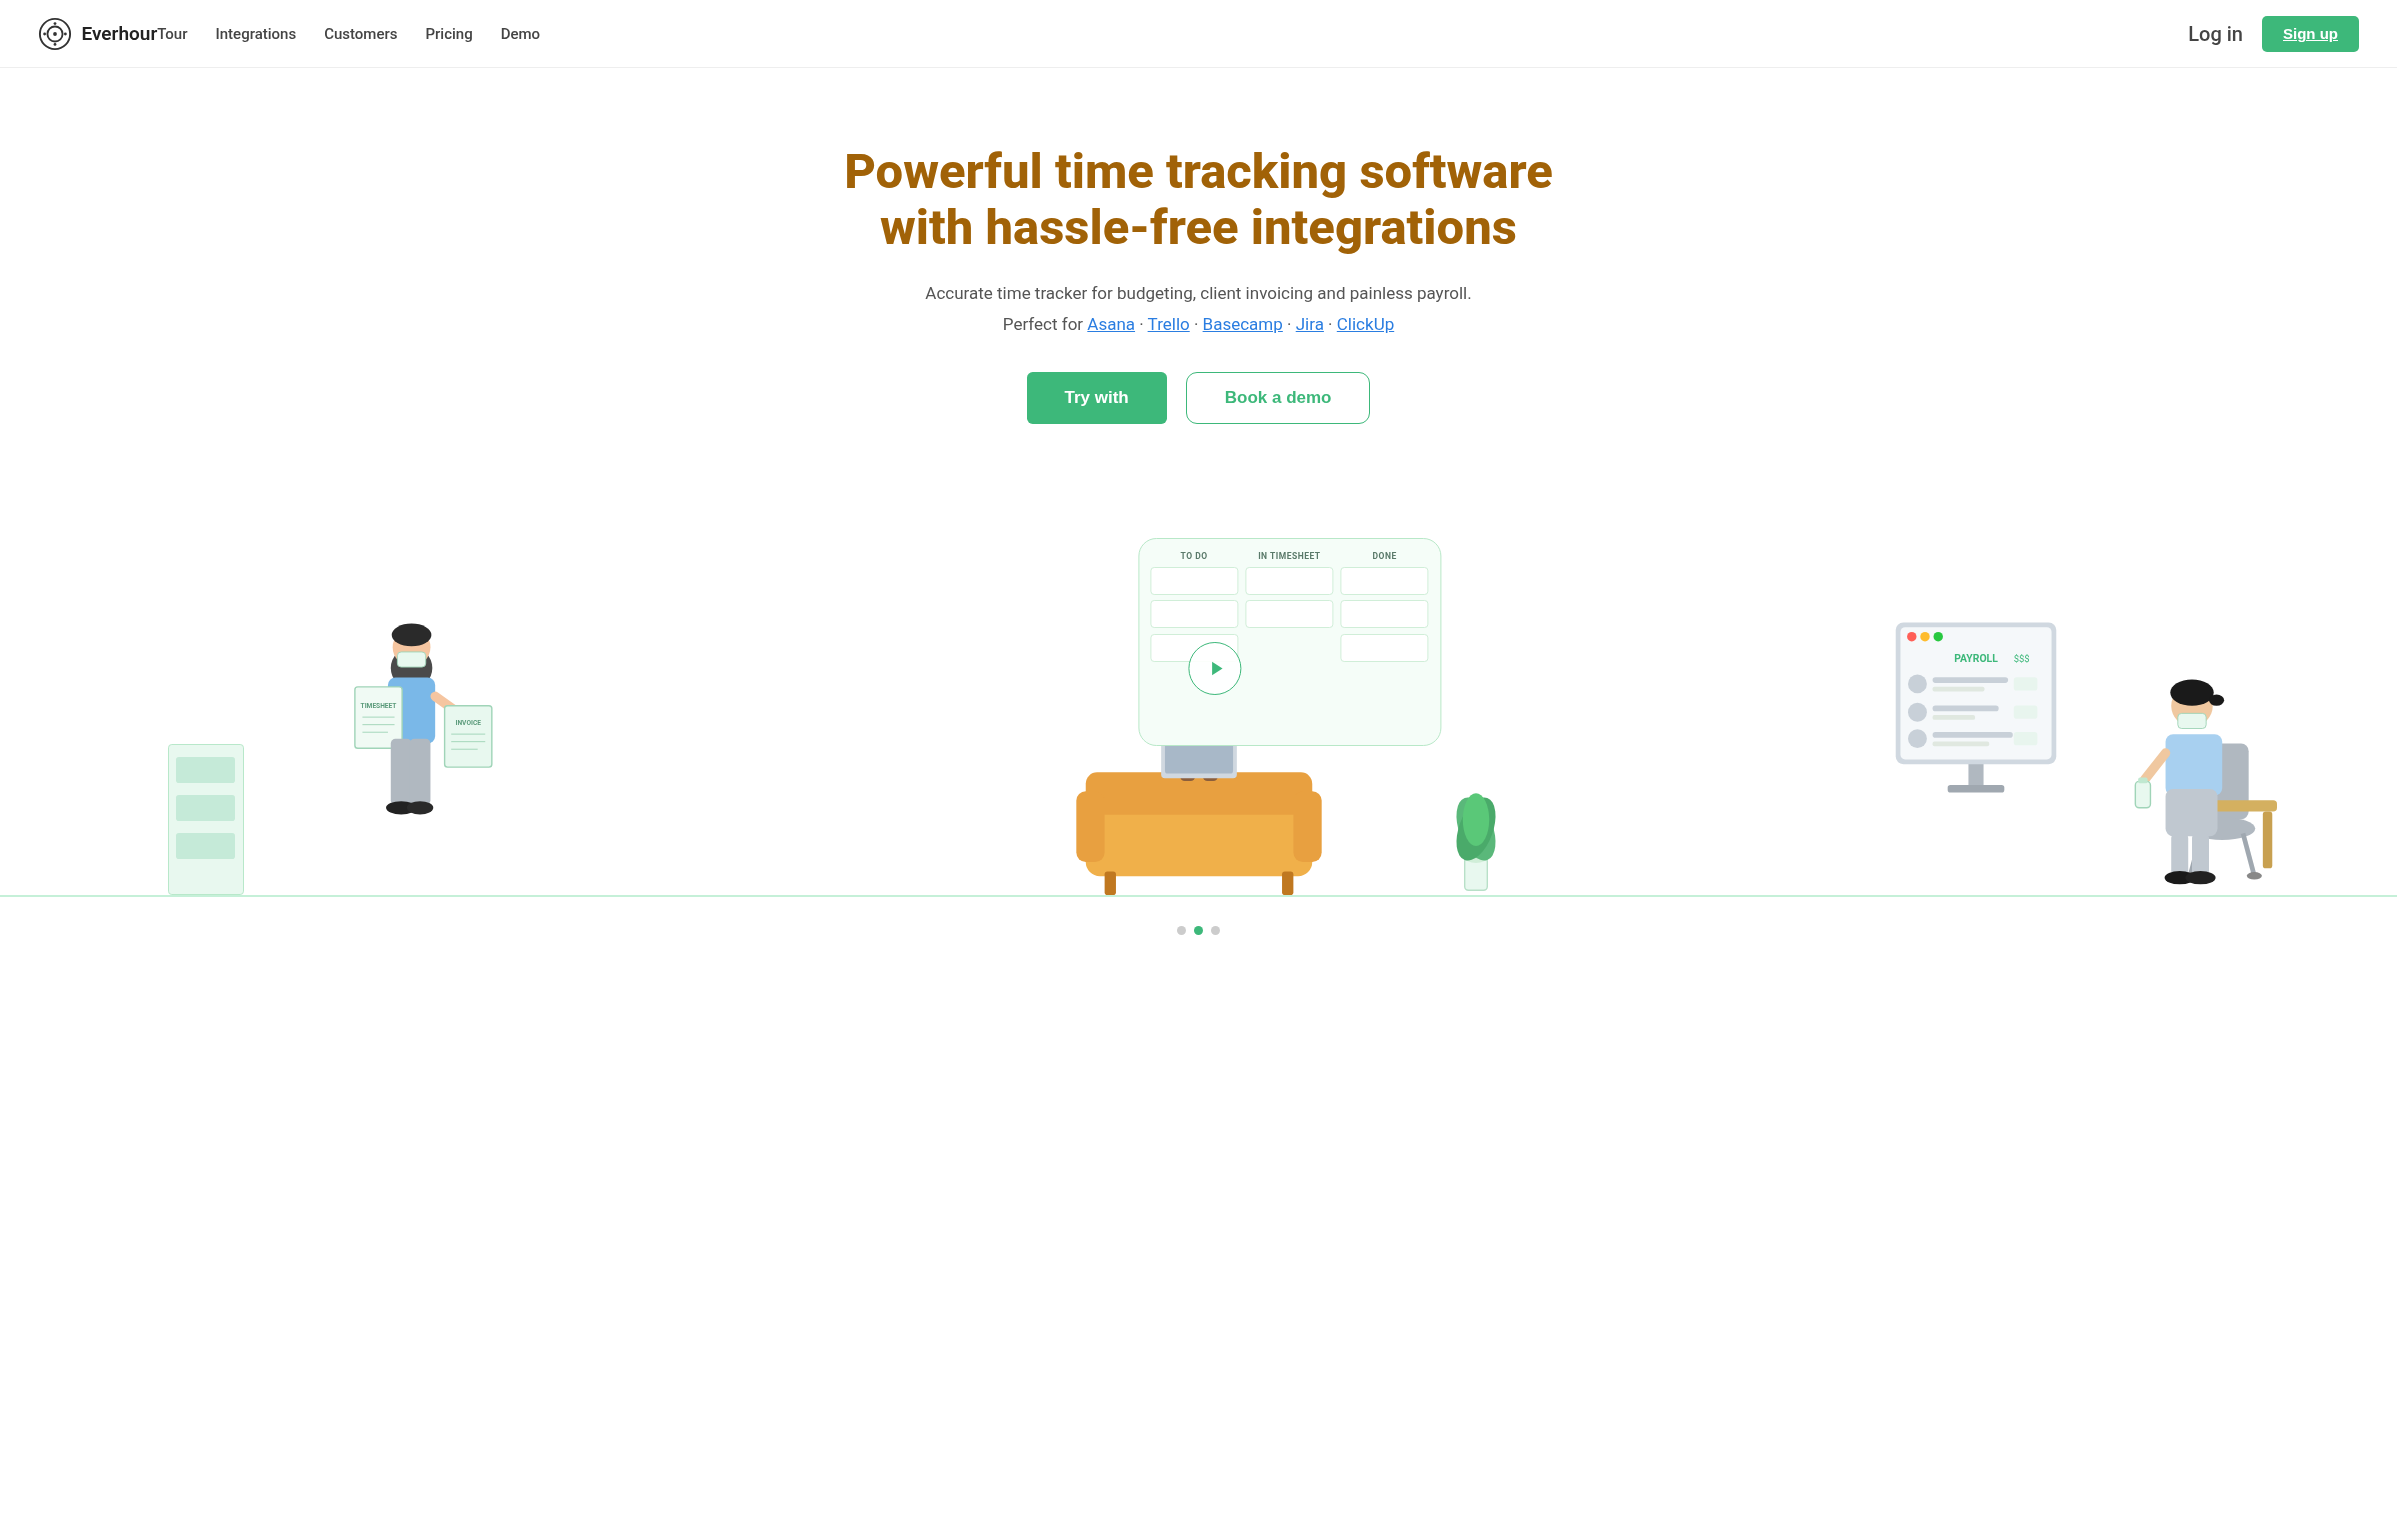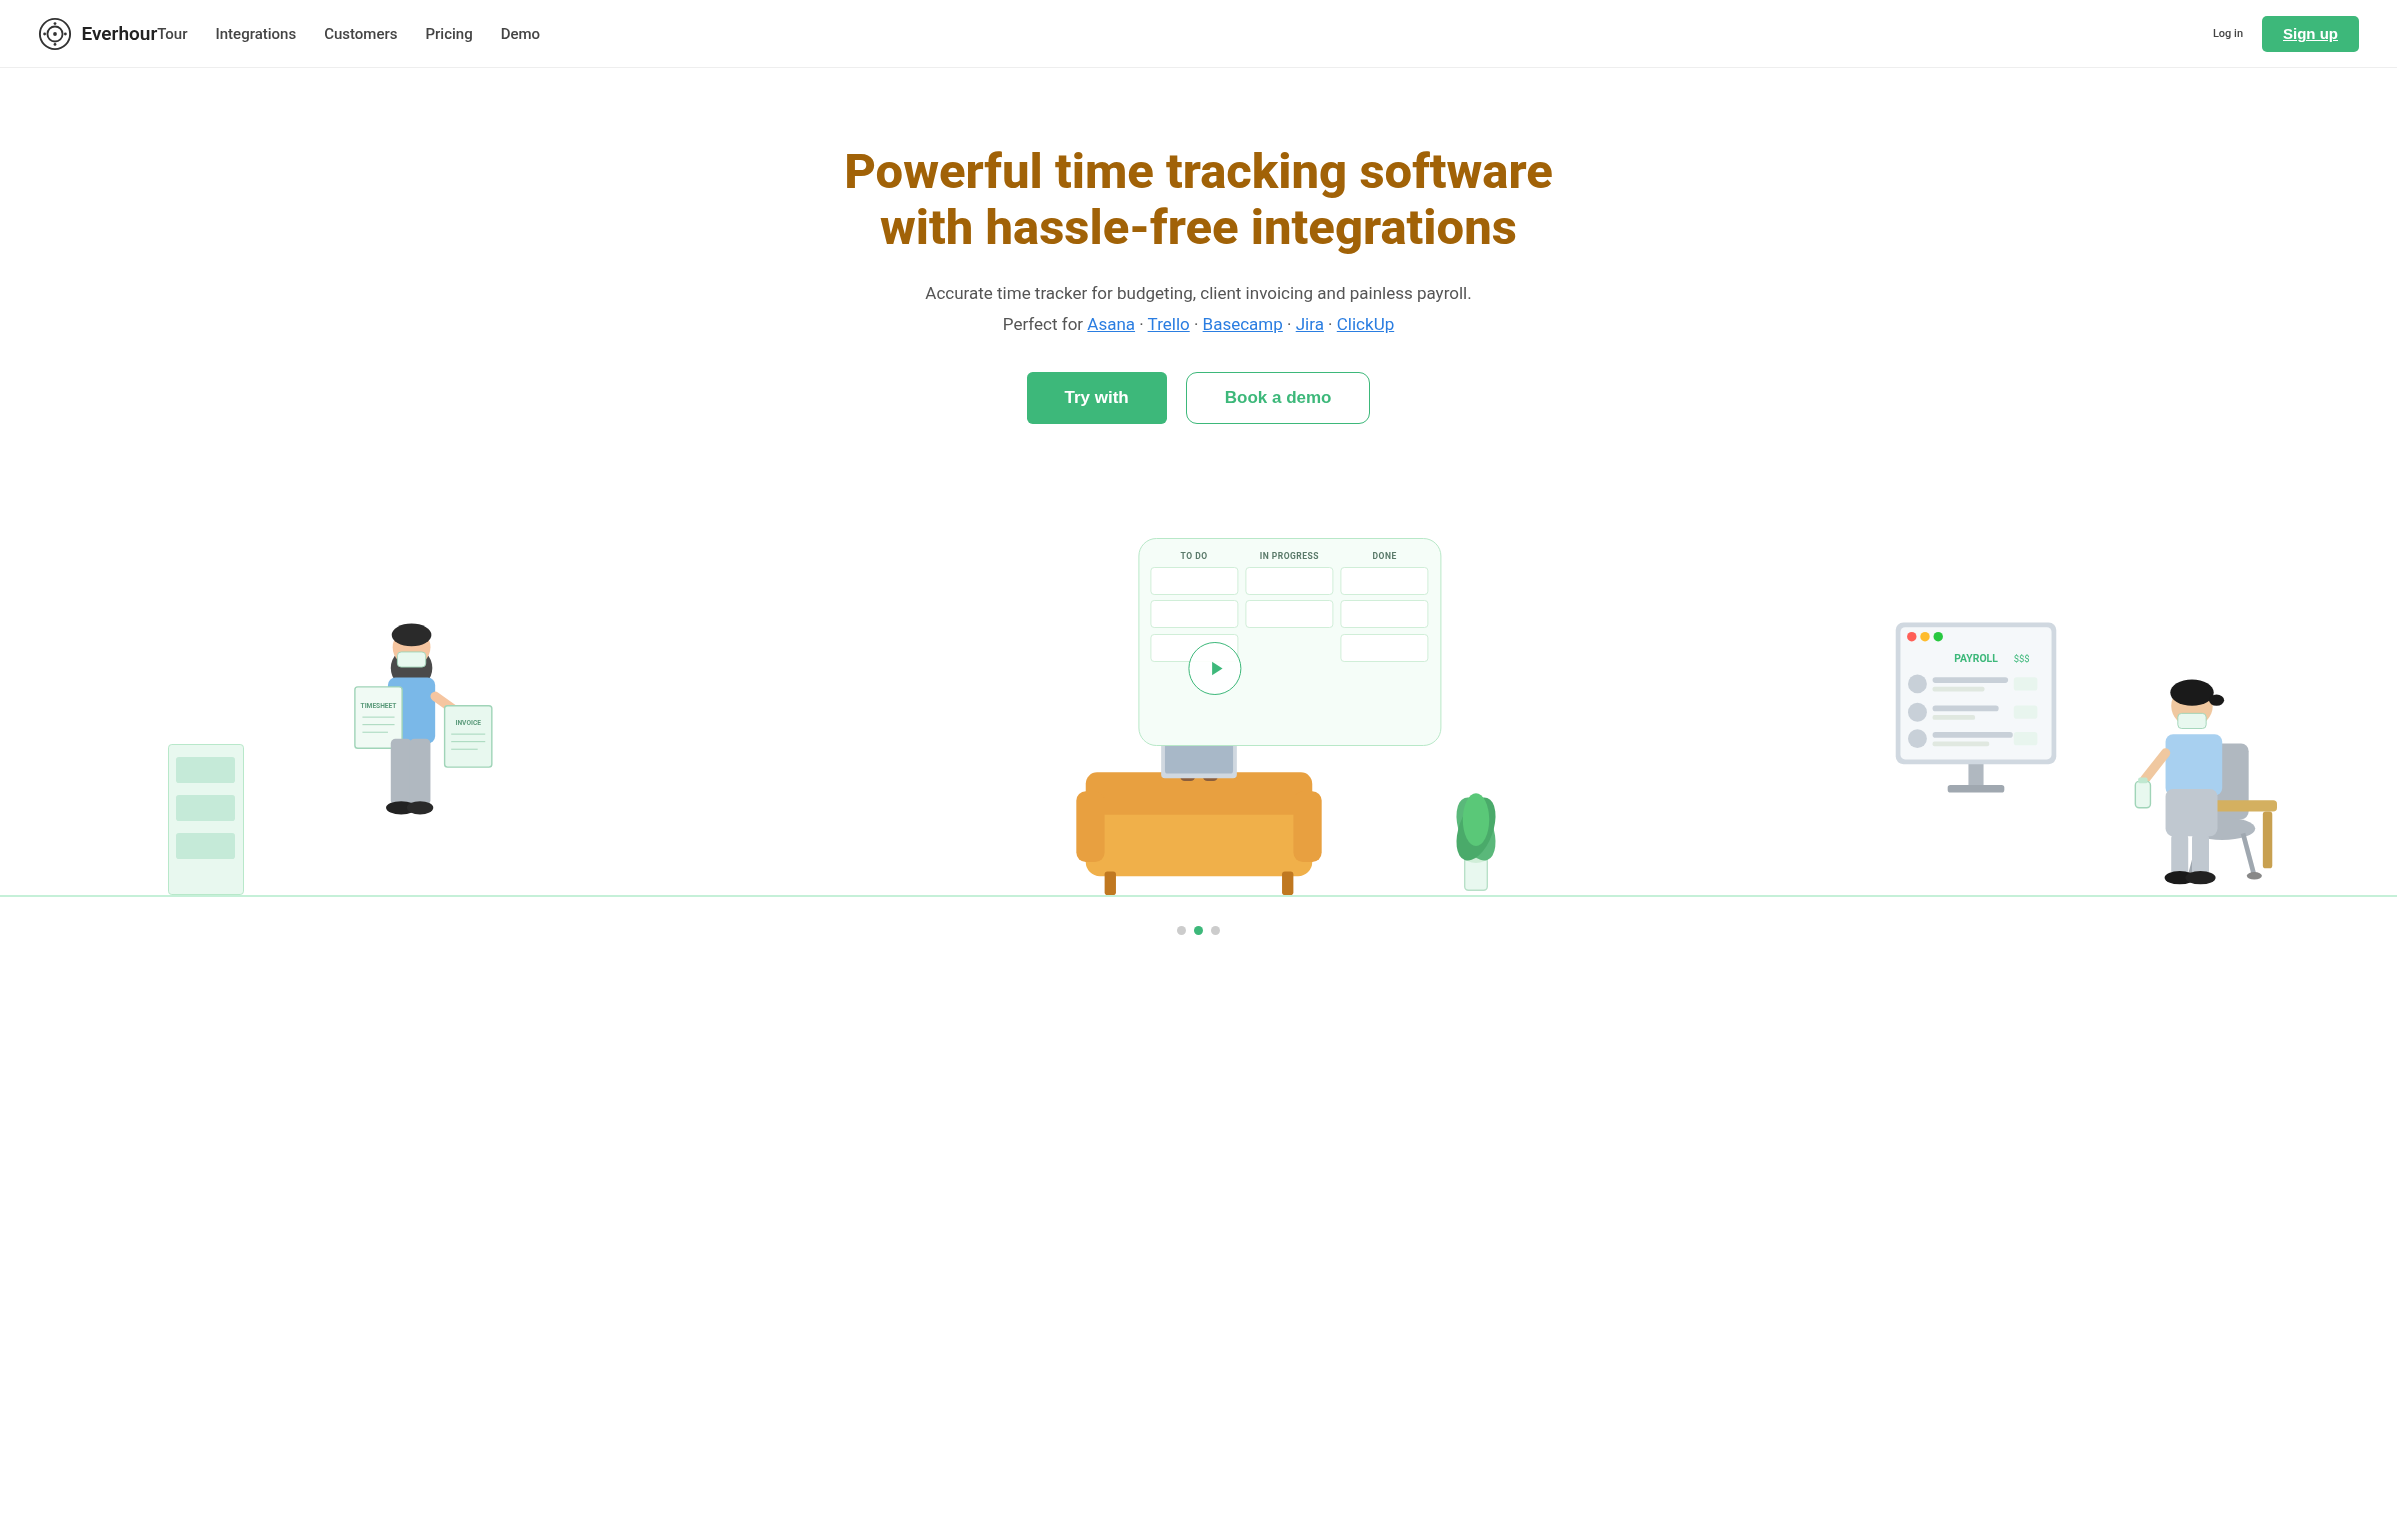--- a/index.html
+++ b/index.html
@@ -41,21 +41,21 @@
       color: #444;
       font-size: 15px;
       font-weight: 500;
     }
     .nav-right {
       display: flex;
       align-items: center;
       gap: 19px;
     }
     .nav-login {
-      font-size: 11px;
+      font-size: 20px;
       color: #444;
       text-decoration: none;
       font-weight: 500;
     }
     .nav-signup {
       background: #3db87a;
       color: #fff;
       border: none;
       border-radius: 5px;
       padding: 9.5px 21px;
@@ -347,21 +347,21 @@
 
     <div class="kanban-board" style="position:absolute;top:19px;left:50%;transform:translateX(-20%);width:303px;height:208px;background:#f5fdf8;border:1.9px solid #b8e8c8;border-radius:18px;padding:11.4px;">
       <div style="display:flex;gap:7.6px;height:100%;">
         <div style="flex:1;display:flex;flex-direction:column;gap:5.7px;">
           <div style="font-size:8.5px;font-weight:700;color:#5a7a6a;text-align:center;letter-spacing:0.5px;">TO DO</div>
           <div style="background:#fff;border:0.9px solid #d0eed8;border-radius:3.8px;height:28px;"></div>
           <div style="background:#fff;border:0.9px solid #d0eed8;border-radius:3.8px;height:28px;"></div>
           <div style="background:#fff;border:0.9px solid #d0eed8;border-radius:3.8px;height:28px;"></div>
         </div>
         <div style="flex:1;display:flex;flex-direction:column;gap:5.7px;">
-          <div style="font-size:8.5px;font-weight:700;color:#5a7a6a;text-align:center;letter-spacing:0.5px;">IN PROGRESS</div>
+          <div style="font-size:8.5px;font-weight:700;color:#5a7a6a;text-align:center;letter-spacing:0.5px;">IN TIMESHEET</div>
           <div style="background:#fff;border:0.9px solid #d0eed8;border-radius:3.8px;height:28px;"></div>
           <div style="background:#fff;border:0.9px solid #d0eed8;border-radius:3.8px;height:28px;"></div>
         </div>
         <div style="flex:1;display:flex;flex-direction:column;gap:5.7px;">
           <div style="font-size:8.5px;font-weight:700;color:#5a7a6a;text-align:center;letter-spacing:0.5px;">DONE</div>
           <div style="background:#fff;border:0.9px solid #d0eed8;border-radius:3.8px;height:28px;"></div>
           <div style="background:#fff;border:0.9px solid #d0eed8;border-radius:3.8px;height:28px;"></div>
           <div style="background:#fff;border:0.9px solid #d0eed8;border-radius:3.8px;height:28px;"></div>
         </div>
       </div>

